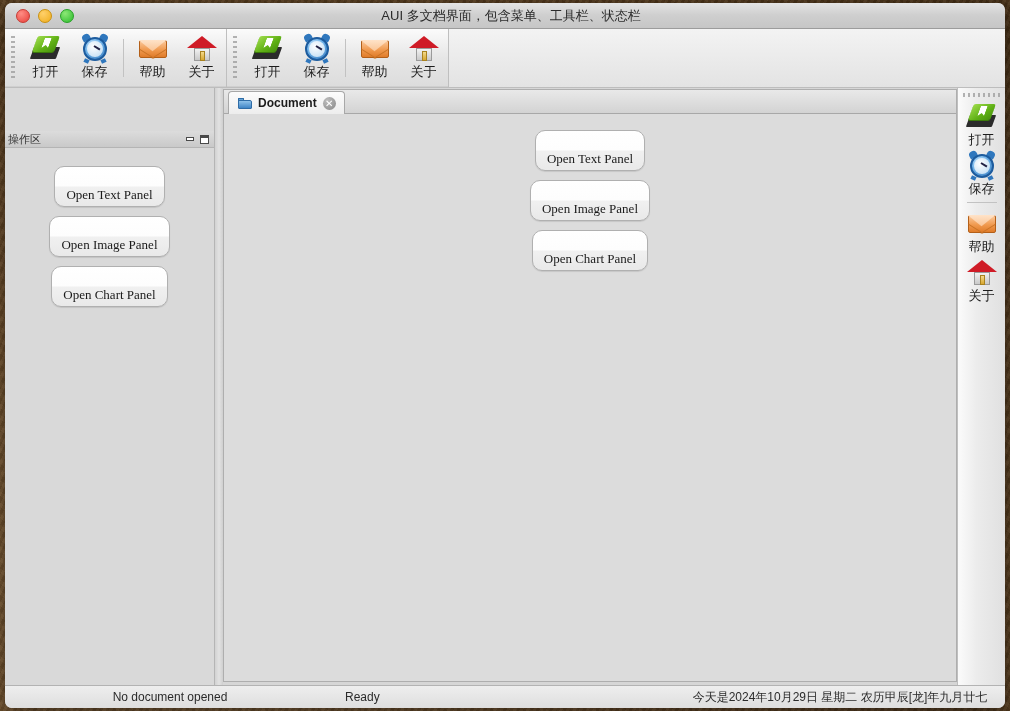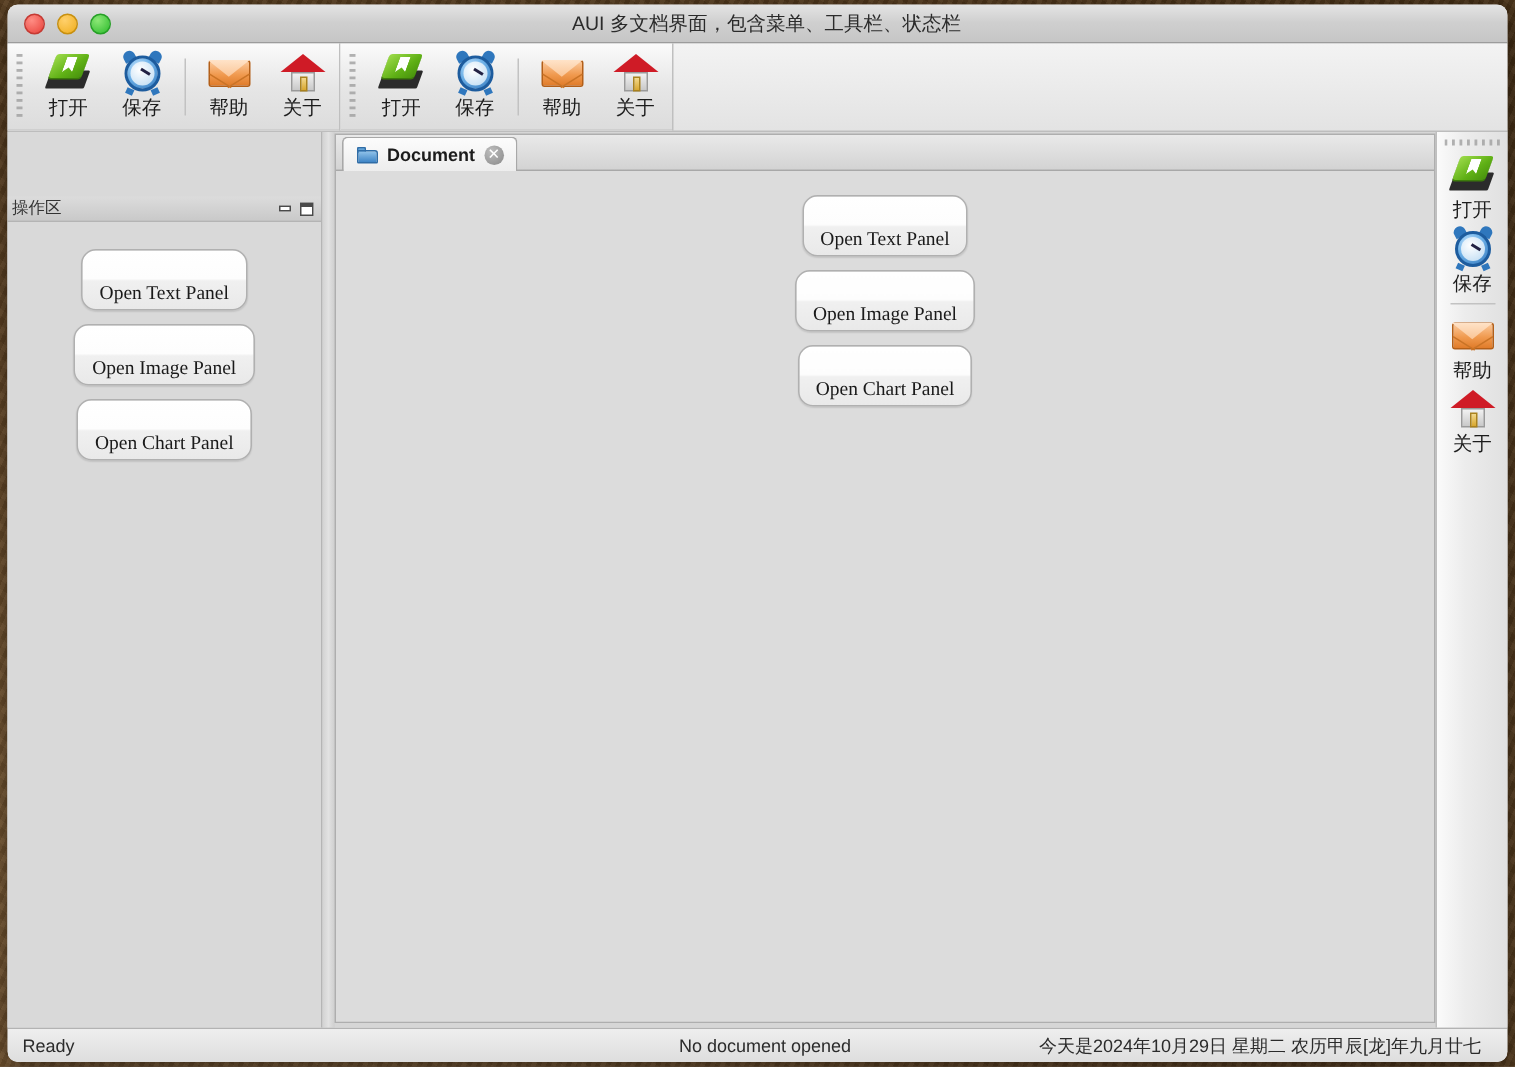--- a/index.html
+++ b/index.html
@@ -366,18 +366,18 @@
           <div class="wall"></div>
             <div class="roof"></div>
             <div class="door"></div>
         </div>
         <div class="tb-label">关于</div>
       </div>
     </div>
   </div>
 
   <div id="statusbar">
+    <div class="sb-field" id="sb-doc">No document opened</div>
     <div class="sb-field" id="sb-ready">Ready</div>
-    <div class="sb-field" id="sb-doc">No document opened</div>
     <div class="sb-field" id="sb-date">今天是2024年10月29日 星期二 农历甲辰[龙]年九月廿七</div>
   </div>
 
 </div>
 
 </body></html>

